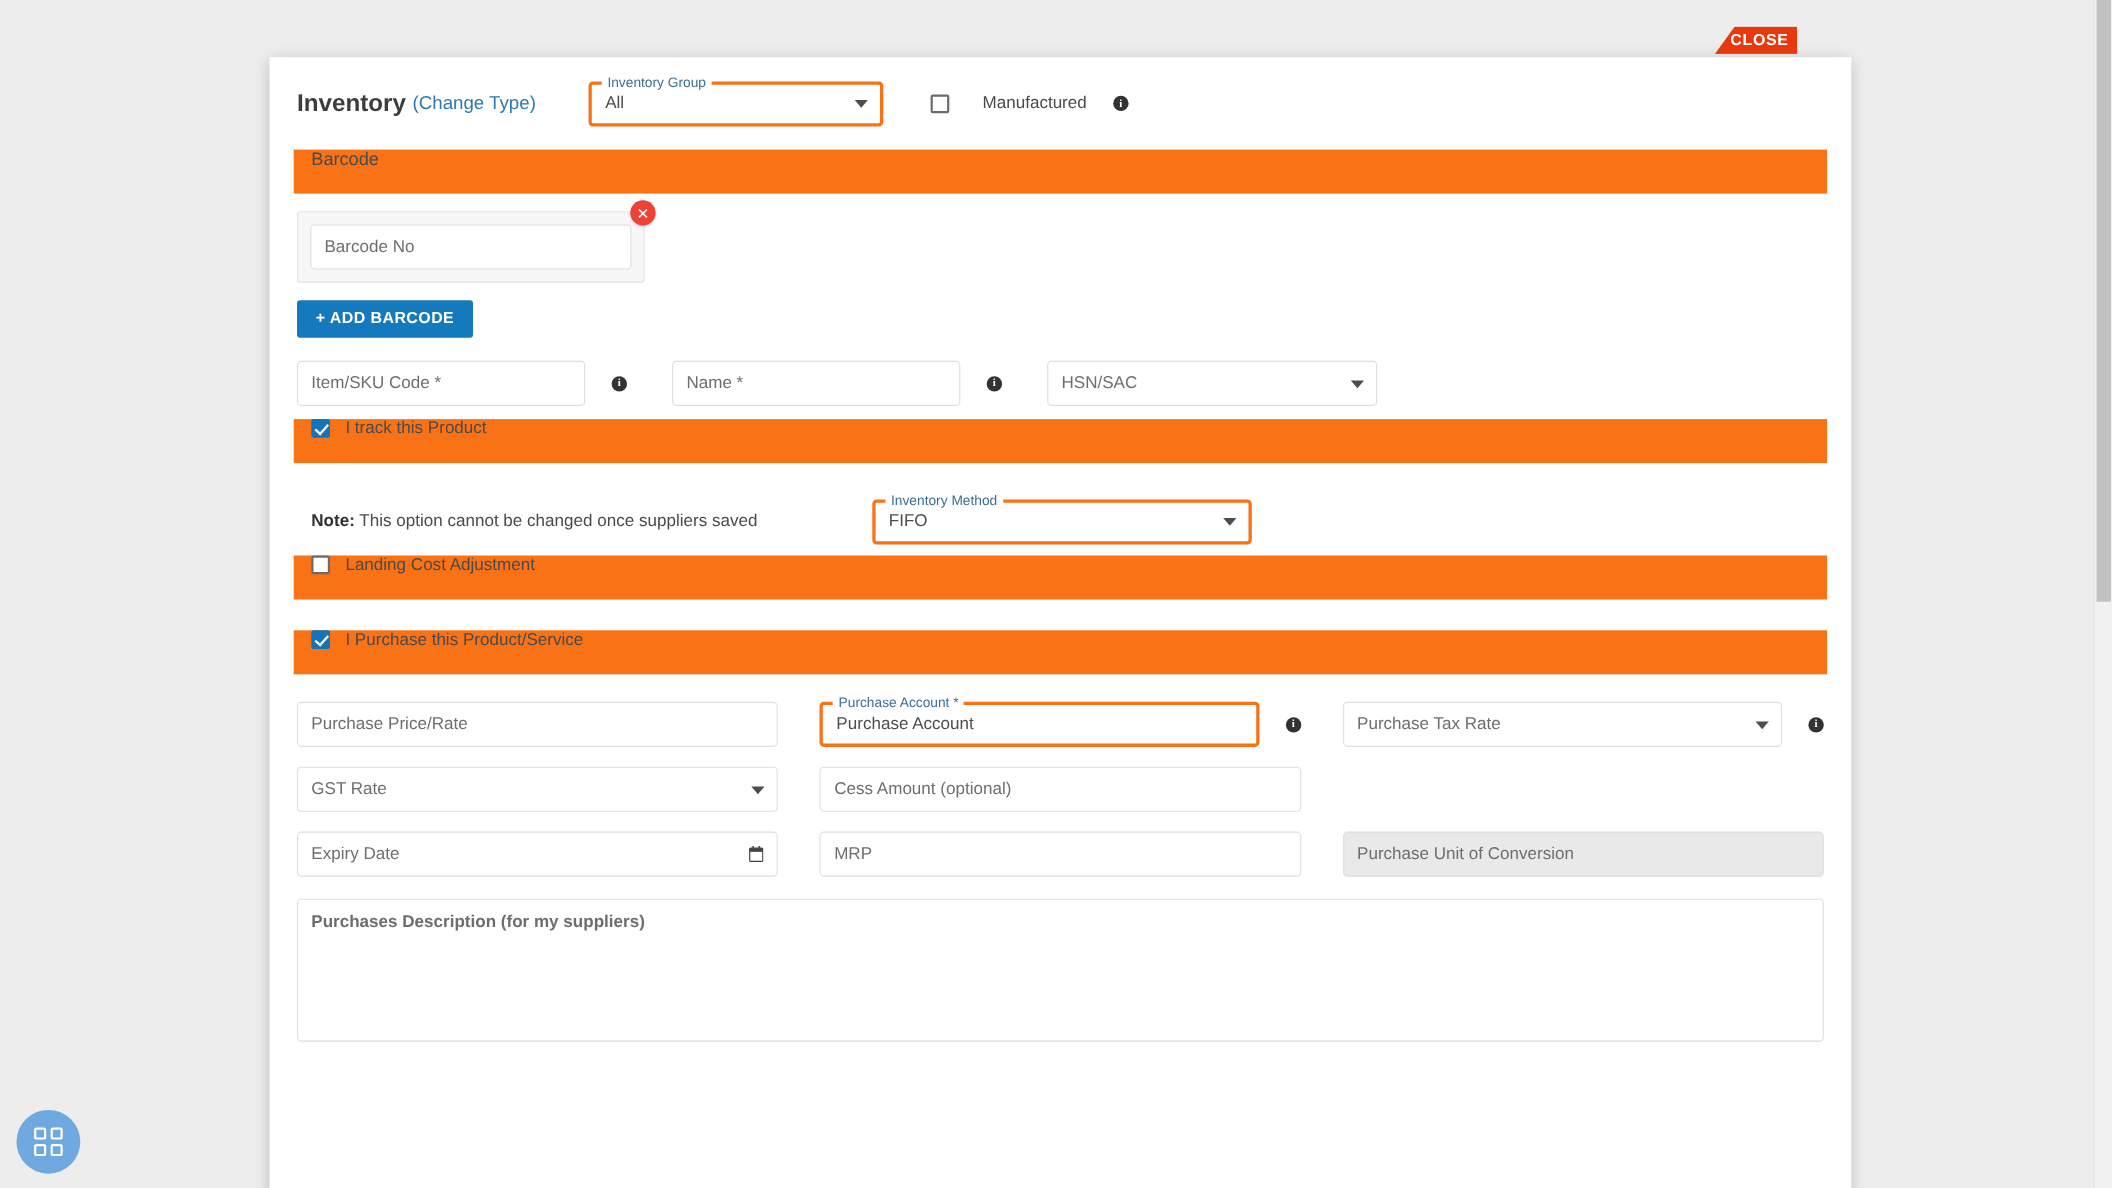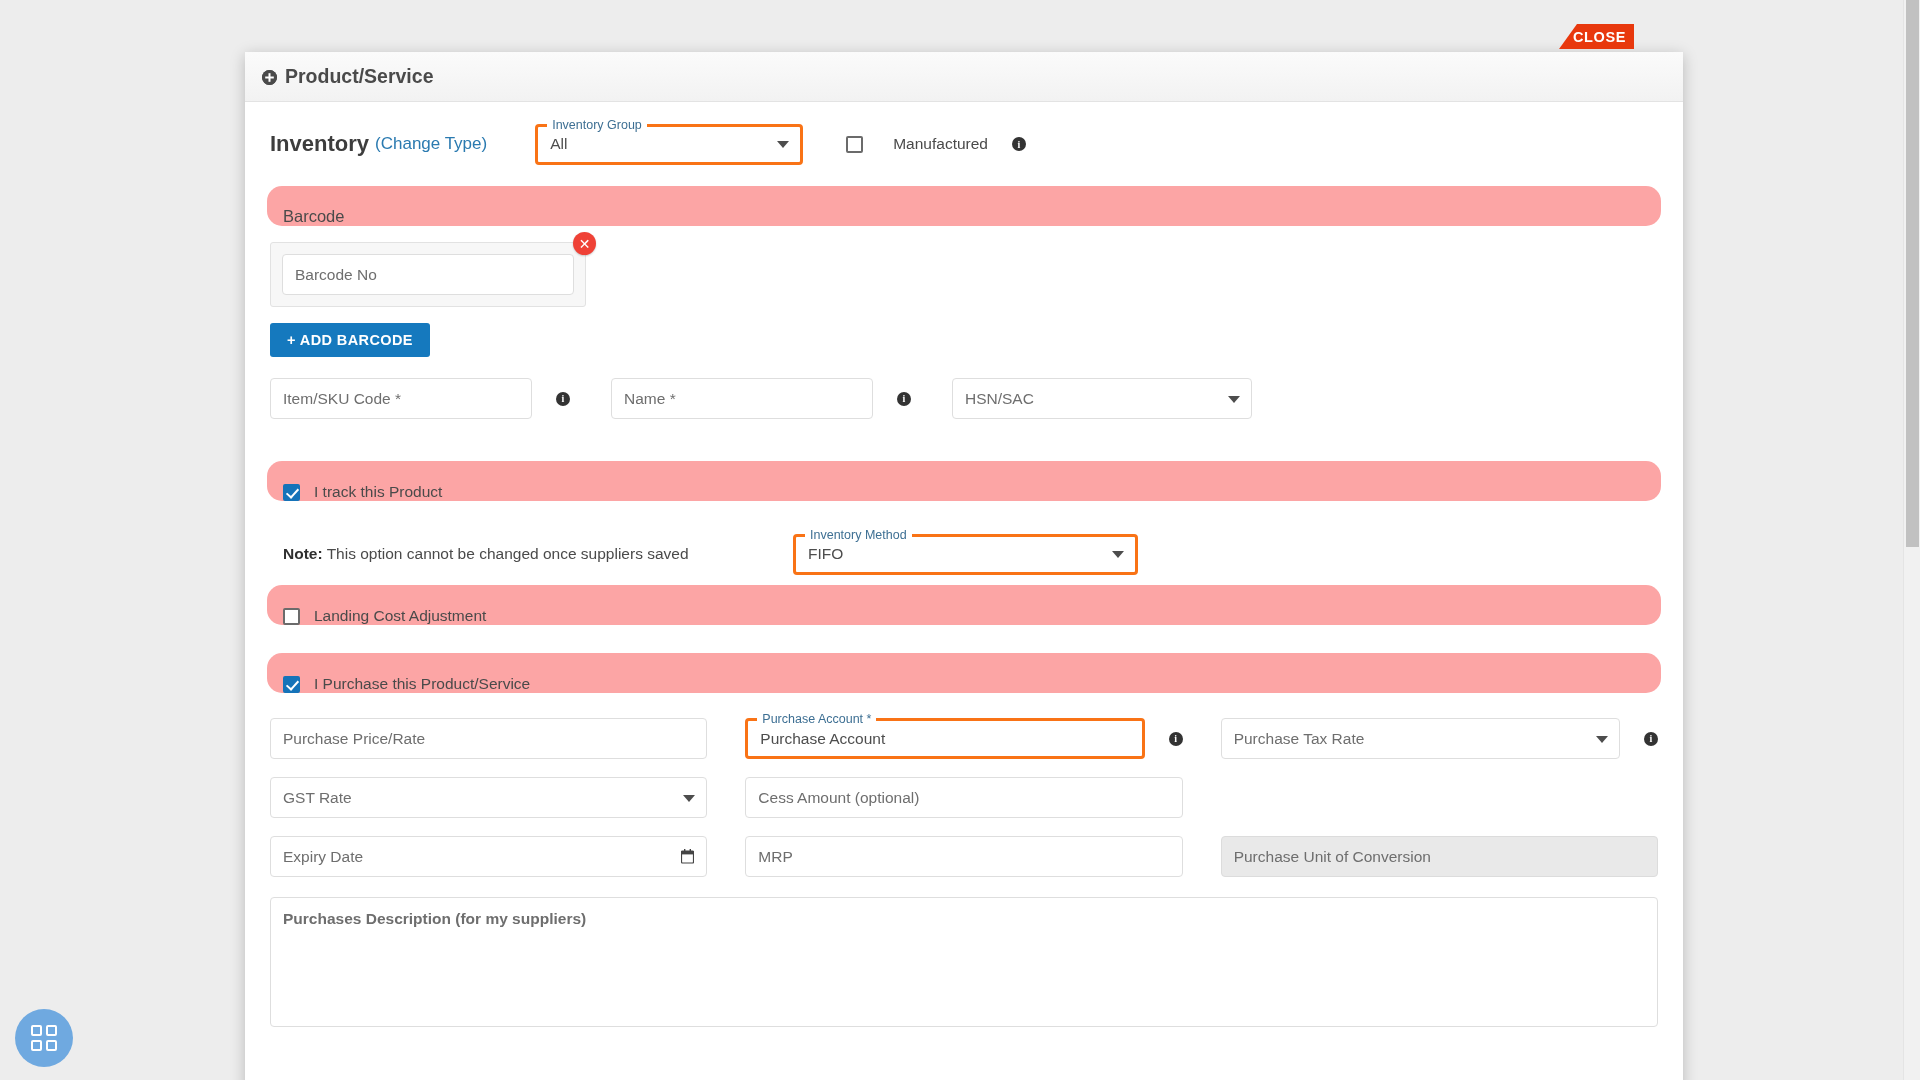--- a/index.html
+++ b/index.html
@@ -186,27 +186,26 @@
     display: inline-flex; align-items: center; justify-content: center;
     width: 14px; height: 14px; border-radius: 50%;
     background: #333; color: #fff;
     font-size: 10px; font-weight: bold;
     font-family: "Liberation Serif", serif;
     flex: none;
   }
 
   
   .section-bar {
-    background: #fca5a5;
+    background: #f97316;
     height: 40px;
-    display: flex; align-items: flex-end;
+    display: flex; align-items: flex-start;
     padding-left: 16px;
     font-size: 16px;
     color: #4a4a4a;
-    border-radius: 15px;
   }
   .section-bar.chk { gap: 14px; }
   .section-bar .sec-label { color: #4a4a4a; font-size: 15.5px; }
   .section-title { font-weight: 500; font-size: 16.5px; }
 
   
   .barcode-area { position: relative; padding: 16px 0 0 3px; }
   .barcode-card {
     position: relative;
     width: 316px;
@@ -321,30 +320,20 @@
   <div class="page-scrollbar">
     <div class="thumb"></div>
   </div>
 
   <div class="close-ribbon">
     <span>CLOSE</span>
   </div>
 
   <div class="modal">
 
-    <div class="modal-header">
-      <span class="plus-icon">
-        <svg width="15" height="15" viewBox="0 0 15 15" aria-hidden="true">
-          <circle cx="7.5" cy="7.5" r="7.5" fill="#4a4a4a"></circle>
-          <rect x="6.5" y="3.2" width="2" height="8.6" fill="#ffffff"></rect>
-          <rect x="3.2" y="6.5" width="8.6" height="2" fill="#ffffff"></rect>
-        </svg>
-      </span>
-      <span class="modal-title">Product/Service</span>
-    </div>
 
     <div class="modal-body">
 
       <div class="type-row">
         <span class="type-label">Inventory</span>
         <span class="change-type">(Change Type)</span>
 
         <div class="outlined" style="width:268px; margin-left:48px;">
           <span class="legend">Inventory Group</span>
           <span class="val">All</span>
@@ -380,21 +369,21 @@
           <span class="info-icon">i</span>
         </div>
         <div class="cell">
           <div class="fld" style="position:relative;">
             <span>HSN/SAC</span>
             <span class="caret"></span>
           </div>
         </div>
       </div>
 
-      <div class="section-bar chk" style="margin-top:42px;">
+      <div class="section-bar chk" style="margin-top:12px;">
         <span class="cb checked"></span>
         <span class="sec-label">I track this Product</span>
       </div>
 
       <div class="note-row">
         <div class="note-text">
           <b>Note:</b><span> This option cannot be changed once suppliers saved</span>
         </div>
         <div class="outlined" style="width:345px; margin-left:40px;">
           <span class="legend">Inventory Method</span>

